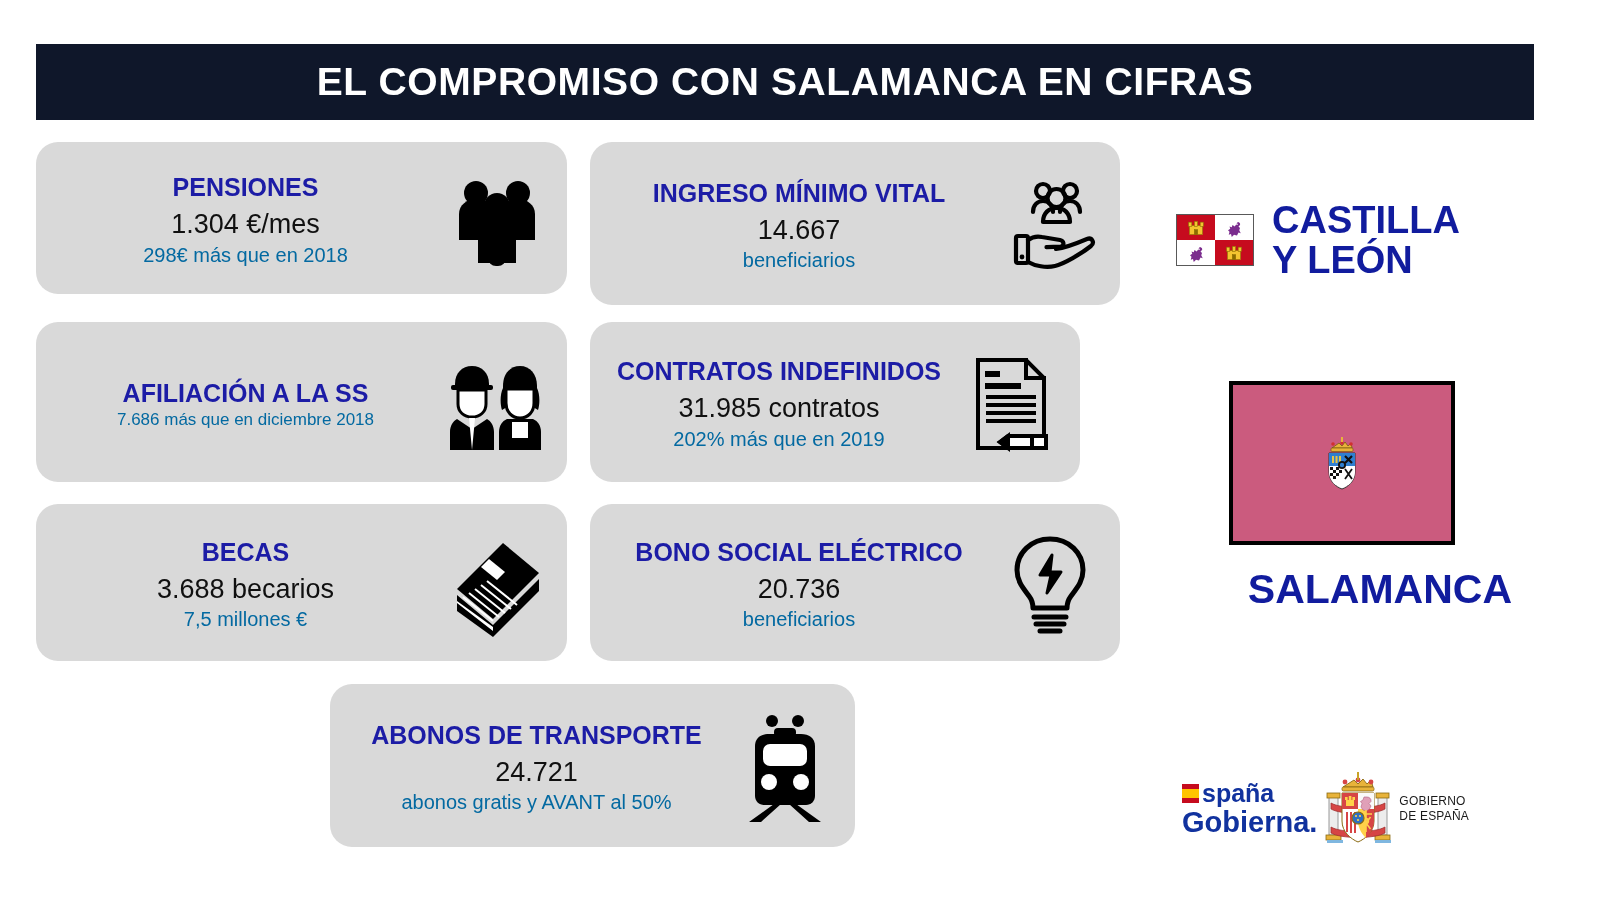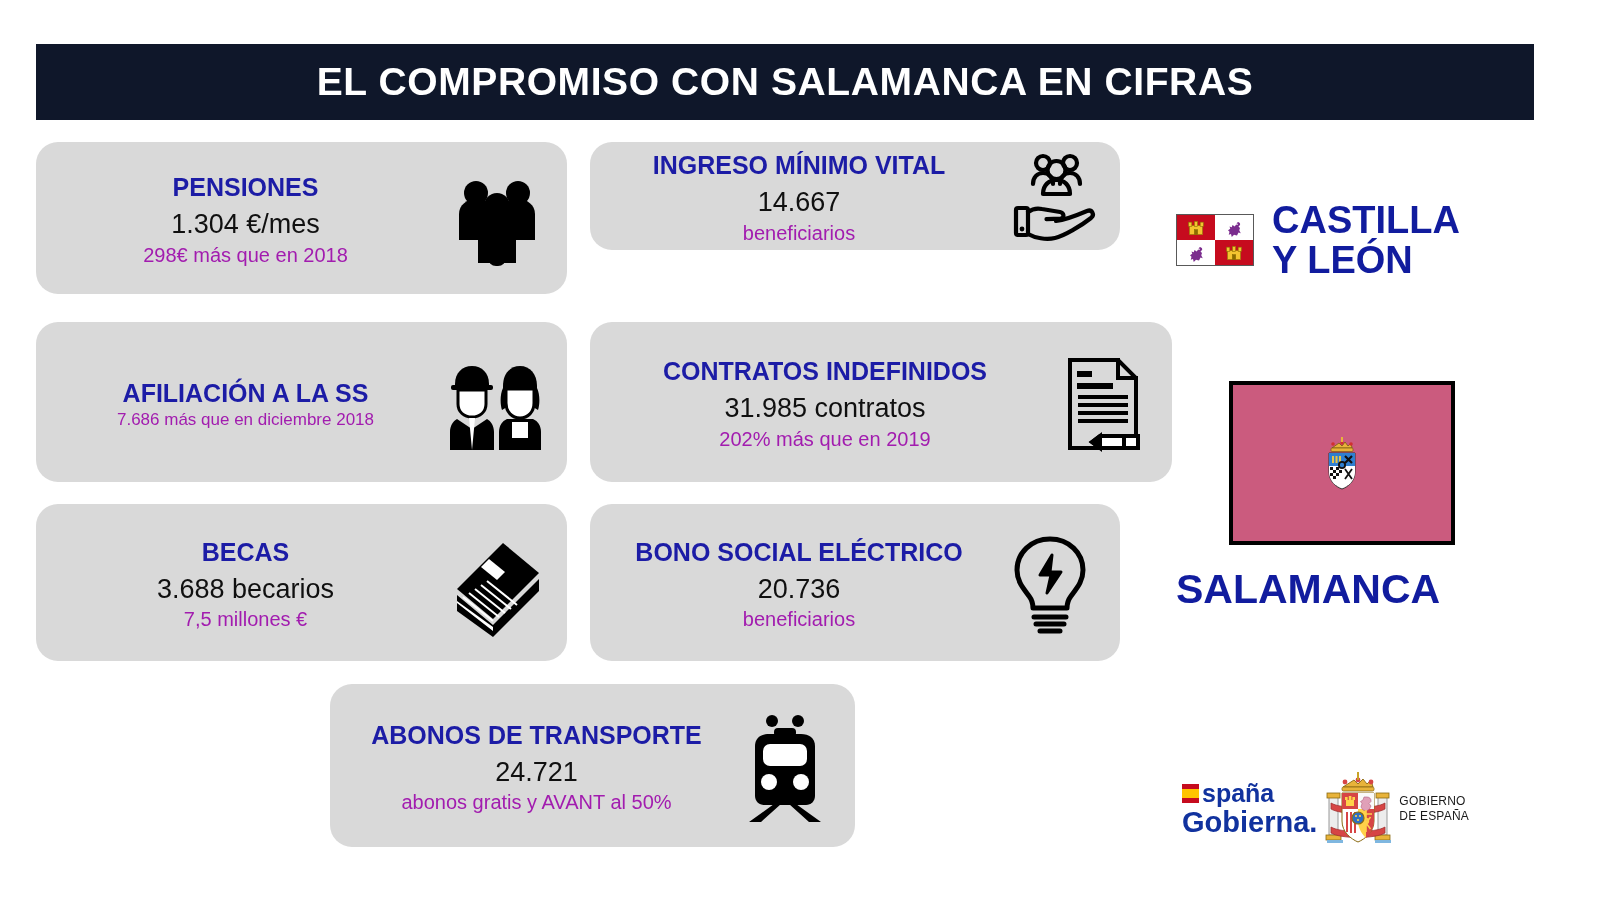--- a/index.html
+++ b/index.html
@@ -65,42 +65,42 @@
     white-space: nowrap;
   }
   .card-value {
     color: #101010;
     font-size: 27px;
     line-height: 1.15;
     margin-top: 8px;
     white-space: nowrap;
   }
   .card-note {
-    color: #a21caf;
+    color: #0369a1;
     font-size: 20px;
     line-height: 1.15;
     margin-top: 3px;
     white-space: nowrap;
   }
   .card-note.small { font-size: 17px; }
   .card-icon {
     flex: 0 0 auto;
     width: 104px;
     height: 104px;
     display: flex;
     align-items: center;
     justify-content: center;
   }
   .card-icon svg { display: block; }
 
   
   #card-pensiones          { left: 36px;  top: 142px; width: 531px; height: 152px; }
-  #card-img-vital          { left: 590px; top: 142px; width: 530px; height: 108px; }
+  #card-img-vital          { left: 590px; top: 142px; width: 530px; height: 163px; }
   #card-afiliacion         { left: 36px;  top: 322px; width: 531px; height: 160px; }
-  #card-contratos          { left: 590px; top: 322px; width: 582px; height: 160px; }
+  #card-contratos          { left: 590px; top: 322px; width: 490px; height: 160px; }
   #card-becas              { left: 36px;  top: 504px; width: 531px; height: 157px; }
   #card-bono               { left: 590px; top: 504px; width: 530px; height: 157px; }
   #card-transporte         { left: 330px; top: 684px; width: 525px; height: 163px; }
 
   
   #cyl-block {
     position: absolute;
     left: 1176px;
     top: 182px;
     width: 330px;
@@ -148,21 +148,21 @@
     box-sizing: border-box;
     display: flex;
     align-items: center;
     justify-content: center;
   }
   #salamanca-name {
     position: absolute;
     left: 1176px;
     top: 566px;
     width: 336px;
-    text-align: left;
+    text-align: right;
     color: #111C9E;
     font-size: 41px;
     font-weight: bold;
     white-space: nowrap;
   }
 
   
   #gov-logo {
     position: absolute;
     left: 1182px;

